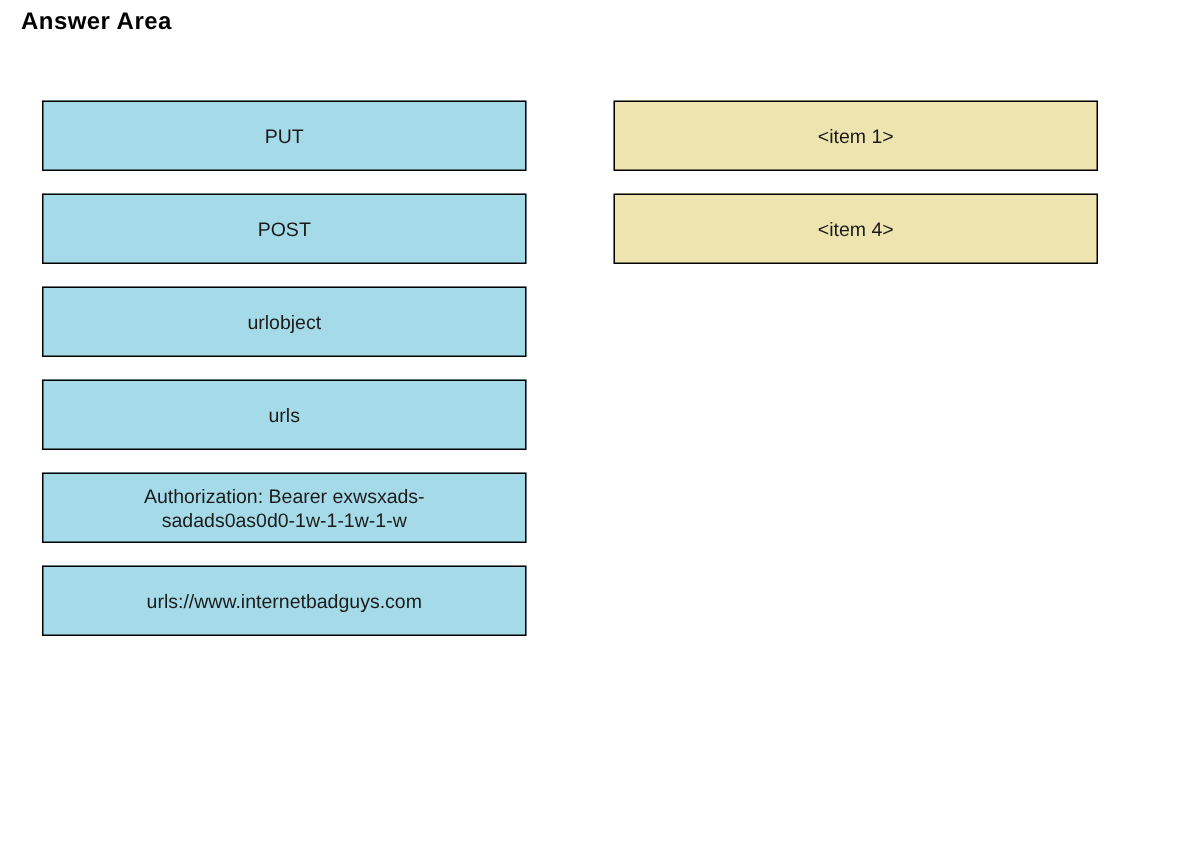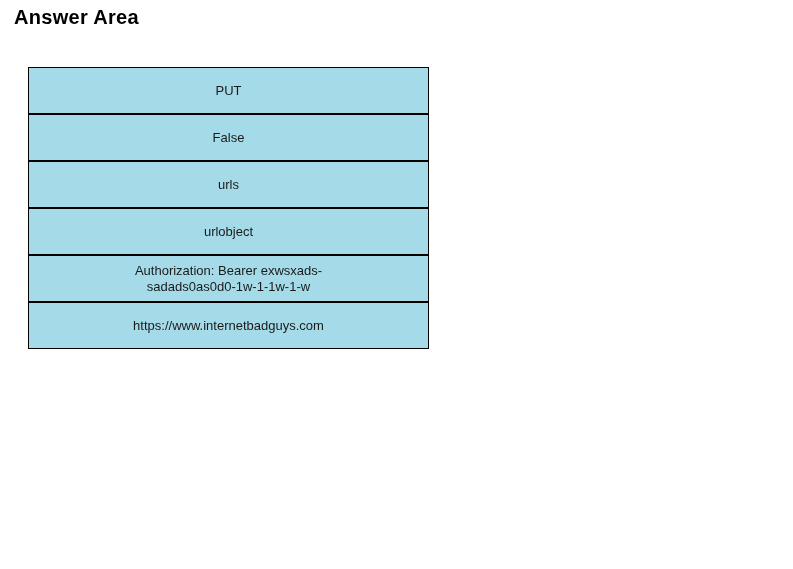--- a/index.html
+++ b/index.html
@@ -13,32 +13,32 @@
     position: relative;
     font-family: "Liberation Sans", sans-serif;
     color: #1a1a1a;
     overflow: hidden;
   }
   .page-title {
     position: absolute;
     left: 14px;
     top: 6px;
     margin: 0;
-    font-size: 20px;
+    font-size: 16px;
     font-weight: bold;
     letter-spacing: 0.3px;
     color: #000000;
   }
   .col {
     position: absolute;
     top: 67px;
-    width: 401px;
+    width: 323px;
     display: flex;
     flex-direction: column;
-    gap: 0;
+    gap: 15px;
   }
   .col-left  { left: 28px; }
   .col-right { left: 409px; }
   .box {
     box-sizing: border-box;
     height: 47px;
     border: 1px solid var(--border, #000000);
     display: flex;
     align-items: center;
     justify-content: center;
@@ -64,30 +64,36 @@
 </head>
 <body>
 
 <h1 class="page-title">Answer Area</h1>
 
 <div class="col col-left">
   <div class="box option">
     <span>PUT</span>
   </div>
   <div class="box option">
-    <span>False</span>
+    <span>POST</span>
+  </div>
+  <div class="box option">
+    <span>urlobject</span>
   </div>
   <div class="box option">
     <span>urls</span>
   </div>
   <div class="box option">
-    <span>urlobject</span>
-  </div>
-  <div class="box option">
     <span class="wrap2">Authorization: Bearer exwsxads-sadads0as0d0-1w-1-1w-1-w</span>
   </div>
   <div class="box option">
-    <span>https://www.internetbadguys.com</span>
+    <span>urls://www.internetbadguys.com</span>
   </div>
 </div>
 
 <div class="col col-right">
+  <div class="box target">
+    <span>&lt;item 1&gt;</span>
+  </div>
+  <div class="box target">
+    <span>&lt;item 4&gt;</span>
+  </div>
 </div>
 
 </body></html>

